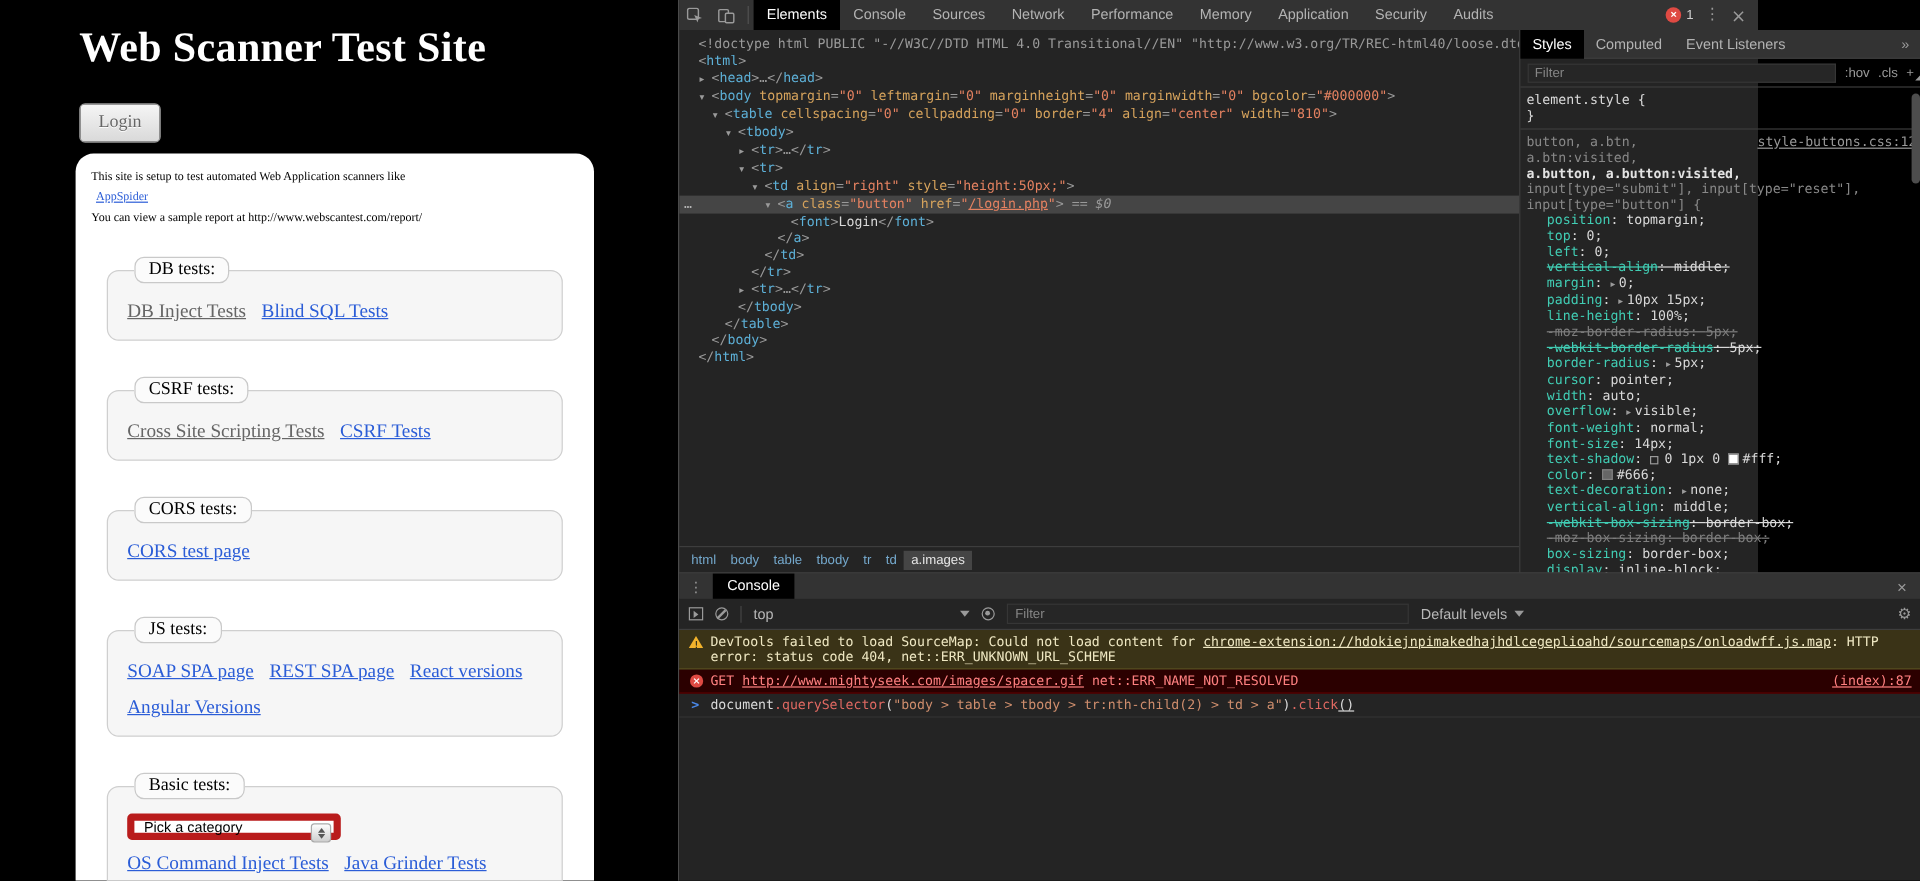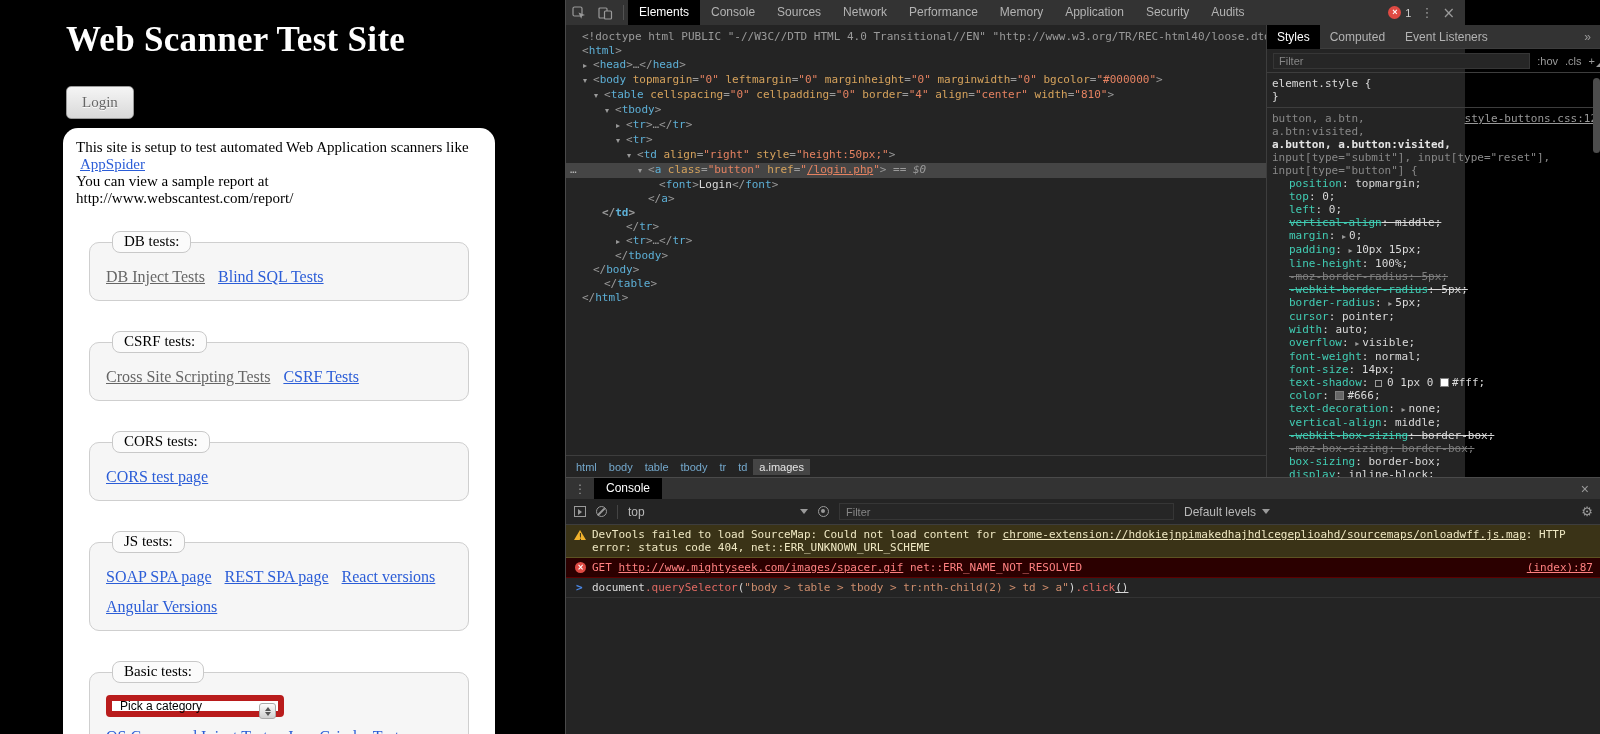--- a/index.html
+++ b/index.html
@@ -9,21 +9,21 @@
   
   #site { position:absolute; left:0; top:0; width:565px; height:734px; background:#000;
           font-family:"Liberation Serif",serif; overflow:hidden; }
   #site-title { color:#fff; font-size:35px; font-weight:bold; margin:20px 0 0 66px; letter-spacing:.3px; }
   #login-btn { position:absolute; left:66px; top:86px; display:inline-block; padding:7px 15px;
                font-family:"Liberation Serif",serif; font-size:15px; color:#666;
                text-shadow:0 1px 0 #fff; background:linear-gradient(#f5f5f5,#d9d9d9);
                border:1px solid #9a9a9a; border-radius:5px; cursor:pointer; }
   #site-card { position:absolute; left:63px; top:128px; width:432px; height:620px;
                background:#fff; border-radius:15px; padding:11px 13px; }
-  #intro { font-size:15px; line-height:17px; color:#000;font-family:Liberation Serif, serif; }
+  #intro { font-size:10px; line-height:17px; color:#000;font-family:Liberation Serif, serif; }
   #intro .lnk { text-decoration:underline; margin-left:4px; }
   .site fieldset, #site fieldset { border:1px solid #cfcfcf; border-radius:10px; background:#f6f6f6;
                margin:0 13px 30px 13px; padding:4px 16px 13px 16px; }
   #fieldsets { margin-top:24px; }
   #site legend { background:#fbfbfb; border:1px solid #c9c9c9; border-radius:8px;
                padding:1px 11px 2px 11px; font-size:15px; color:#000; margin-left:6px; }
   .link-row { margin-top:10px; line-height:20px; }
   .link-row a { font-size:16px; text-decoration:underline; margin-right:13px; cursor:pointer; }
   #site .select { margin-top:8px; width:178px; height:22px; background:#fff; border:6px solid #b91c1c;
                border-radius:4px; display:flex; align-items:center; font-family:"Liberation Sans",sans-serif;
@@ -231,26 +231,26 @@
           <div class="dom-line" style="padding-left: 17px;"><span class="arr">▸</span><span class="tok-g">&lt;</span><span class="tok-t">head</span><span class="tok-g">&gt;…&lt;/</span><span class="tok-t">head</span><span class="tok-g">&gt;</span></div>
           <div class="dom-line" style="padding-left: 17px;"><span class="arr">▾</span><span class="tok-g">&lt;</span><span class="tok-t">body</span><span class="tok-a"> topmargin</span><span class="tok-g">=</span><span class="tok-v">"0"</span><span class="tok-a"> leftmargin</span><span class="tok-g">=</span><span class="tok-v">"0"</span><span class="tok-a"> marginheight</span><span class="tok-g">=</span><span class="tok-v">"0"</span><span class="tok-a"> marginwidth</span><span class="tok-g">=</span><span class="tok-v">"0"</span><span class="tok-a"> bgcolor</span><span class="tok-g">=</span><span class="tok-v">"#000000"</span><span class="tok-g">&gt;</span></div>
           <div class="dom-line" style="padding-left: 28px;"><span class="arr">▾</span><span class="tok-g">&lt;</span><span class="tok-t">table</span><span class="tok-a"> cellspacing</span><span class="tok-g">=</span><span class="tok-v">"0"</span><span class="tok-a"> cellpadding</span><span class="tok-g">=</span><span class="tok-v">"0"</span><span class="tok-a"> border</span><span class="tok-g">=</span><span class="tok-v">"4"</span><span class="tok-a"> align</span><span class="tok-g">=</span><span class="tok-v">"center"</span><span class="tok-a"> width</span><span class="tok-g">=</span><span class="tok-v">"810"</span><span class="tok-g">&gt;</span></div>
           <div class="dom-line" style="padding-left: 39px;"><span class="arr">▾</span><span class="tok-g">&lt;</span><span class="tok-t">tbody</span><span class="tok-g">&gt;</span></div>
           <div class="dom-line" style="padding-left: 50px;"><span class="arr">▸</span><span class="tok-g">&lt;</span><span class="tok-t">tr</span><span class="tok-g">&gt;…&lt;/</span><span class="tok-t">tr</span><span class="tok-g">&gt;</span></div>
           <div class="dom-line" style="padding-left: 50px;"><span class="arr">▾</span><span class="tok-g">&lt;</span><span class="tok-t">tr</span><span class="tok-g">&gt;</span></div>
           <div class="dom-line" style="padding-left: 61px;"><span class="arr">▾</span><span class="tok-g">&lt;</span><span class="tok-t">td</span><span class="tok-a"> align</span><span class="tok-g">=</span><span class="tok-v">"right"</span><span class="tok-a"> style</span><span class="tok-g">=</span><span class="tok-v">"height:50px;"</span><span class="tok-g">&gt;</span></div>
           <div class="dom-line selected" style="padding-left: 72px;"><span class="gutter">…</span><span class="arr">▾</span><span class="tok-g">&lt;</span><span class="tok-t">a</span><span class="tok-a"> class</span><span class="tok-g">=</span><span class="tok-v">"button"</span><span class="tok-a"> href</span><span class="tok-g">=</span><span class="tok-v">"</span><span class="tok-u">/login.php</span><span class="tok-v">"</span><span class="tok-g">&gt;</span><span class="tok-sel"> == $0</span></div>
           <div class="dom-line" style="padding-left: 83px;"><span class="arr"></span><span class="tok-g">&lt;</span><span class="tok-t">font</span><span class="tok-g">&gt;</span><span class="tok-txt">Login</span><span class="tok-g">&lt;/</span><span class="tok-t">font</span><span class="tok-g">&gt;</span></div>
           <div class="dom-line" style="padding-left: 72px;"><span class="arr"></span><span class="tok-g">&lt;/</span><span class="tok-t">a</span><span class="tok-g">&gt;</span></div>
-          <div class="dom-line" style="padding-left: 26px; font-weight: bold;"><span class="arr"></span><span class="tok-g">&lt;/</span><span class="tok-t">td</span><span class="tok-g">&gt;</span></div>
+          <div class="dom-line" style="padding-left: 61px;"><span class="arr"></span><span class="tok-g">&lt;/</span><span class="tok-t">td</span><span class="tok-g">&gt;</span></div>
           <div class="dom-line" style="padding-left: 50px;"><span class="arr"></span><span class="tok-g">&lt;/</span><span class="tok-t">tr</span><span class="tok-g">&gt;</span></div>
           <div class="dom-line" style="padding-left: 50px;"><span class="arr">▸</span><span class="tok-g">&lt;</span><span class="tok-t">tr</span><span class="tok-g">&gt;…&lt;/</span><span class="tok-t">tr</span><span class="tok-g">&gt;</span></div>
           <div class="dom-line" style="padding-left: 39px;"><span class="arr"></span><span class="tok-g">&lt;/</span><span class="tok-t">tbody</span><span class="tok-g">&gt;</span></div>
+          <div class="dom-line" style="padding-left: 28px;"><span class="arr"></span><span class="tok-g">&lt;/</span><span class="tok-t">table</span><span class="tok-g">&gt;</span></div>
           <div class="dom-line" style="padding-left: 17px;"><span class="arr"></span><span class="tok-g">&lt;/</span><span class="tok-t">body</span><span class="tok-g">&gt;</span></div>
-          <div class="dom-line" style="padding-left: 28px;"><span class="arr"></span><span class="tok-g">&lt;/</span><span class="tok-t">table</span><span class="tok-g">&gt;</span></div>
           <div class="dom-line" style="padding-left: 6px;"><span class="arr"></span><span class="tok-g">&lt;/</span><span class="tok-t">html</span><span class="tok-g">&gt;</span></div>
         </div>
       <div id="crumb-bar">
           <span class="crumb">html</span>
           <span class="crumb">body</span>
           <span class="crumb">table</span>
           <span class="crumb">tbody</span>
           <span class="crumb">tr</span>
           <span class="crumb">td</span>
           <span class="crumb selected">a.images</span>

